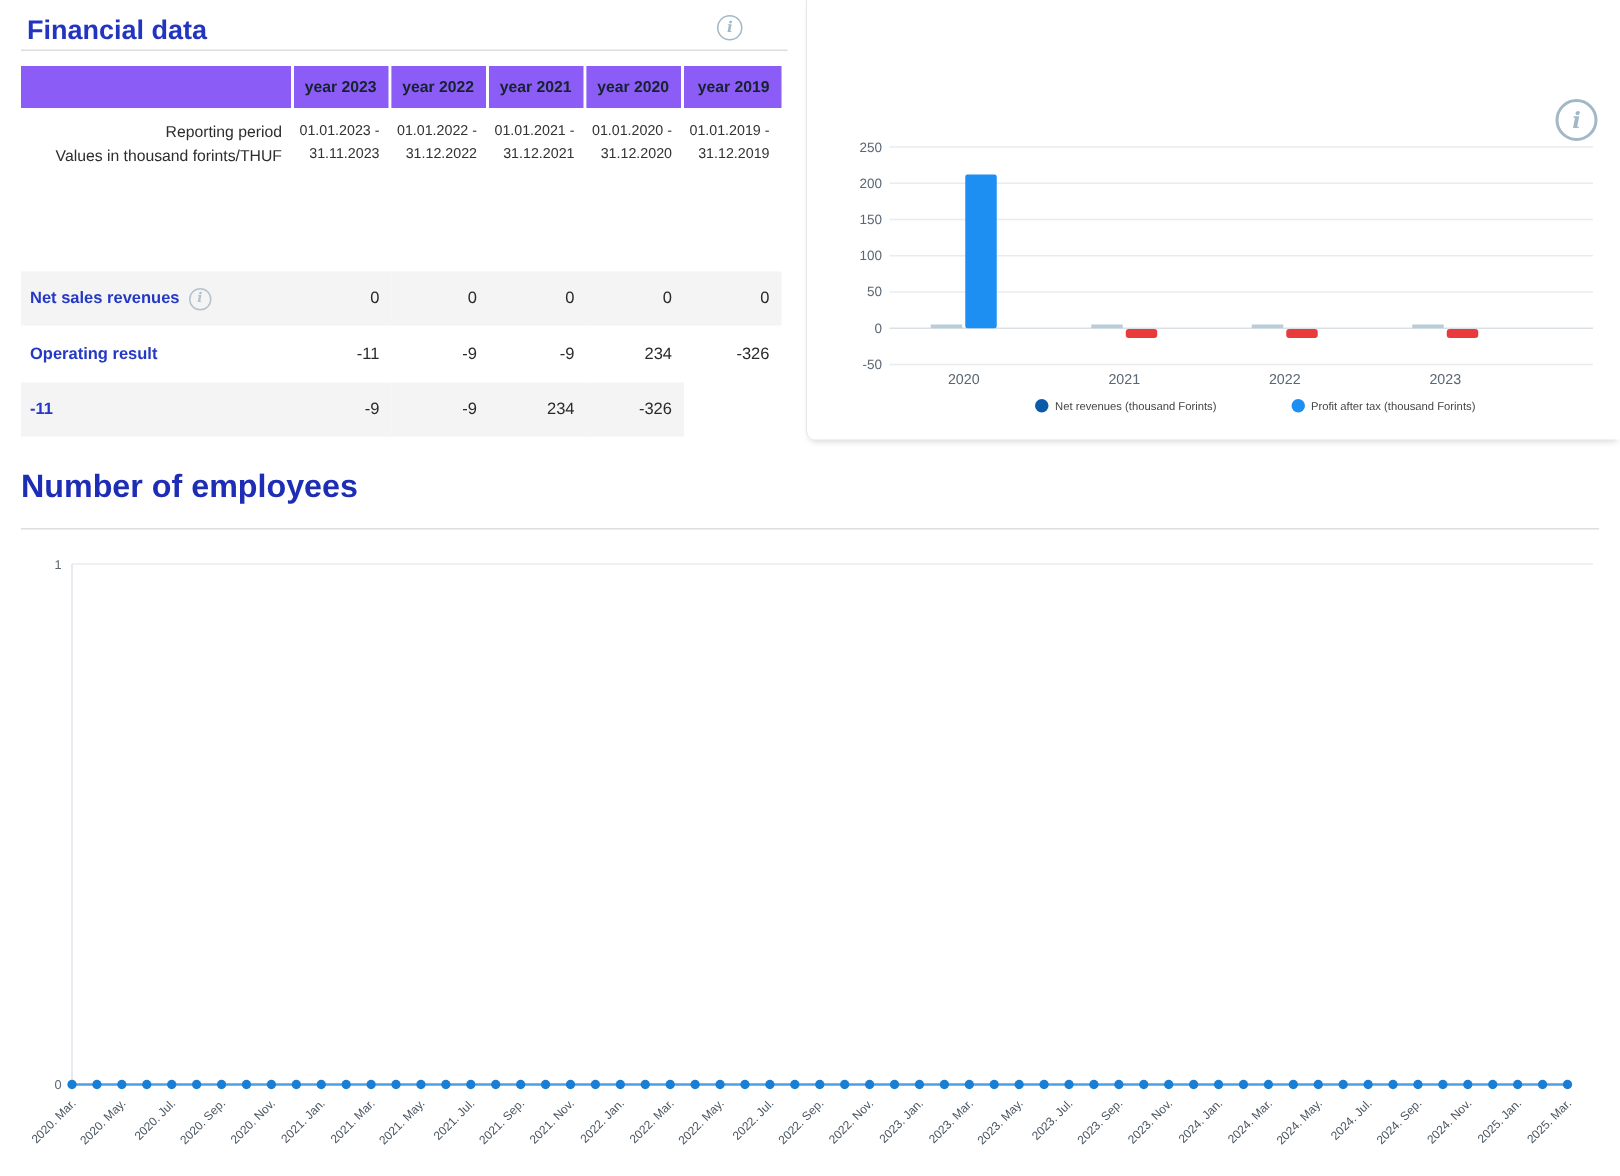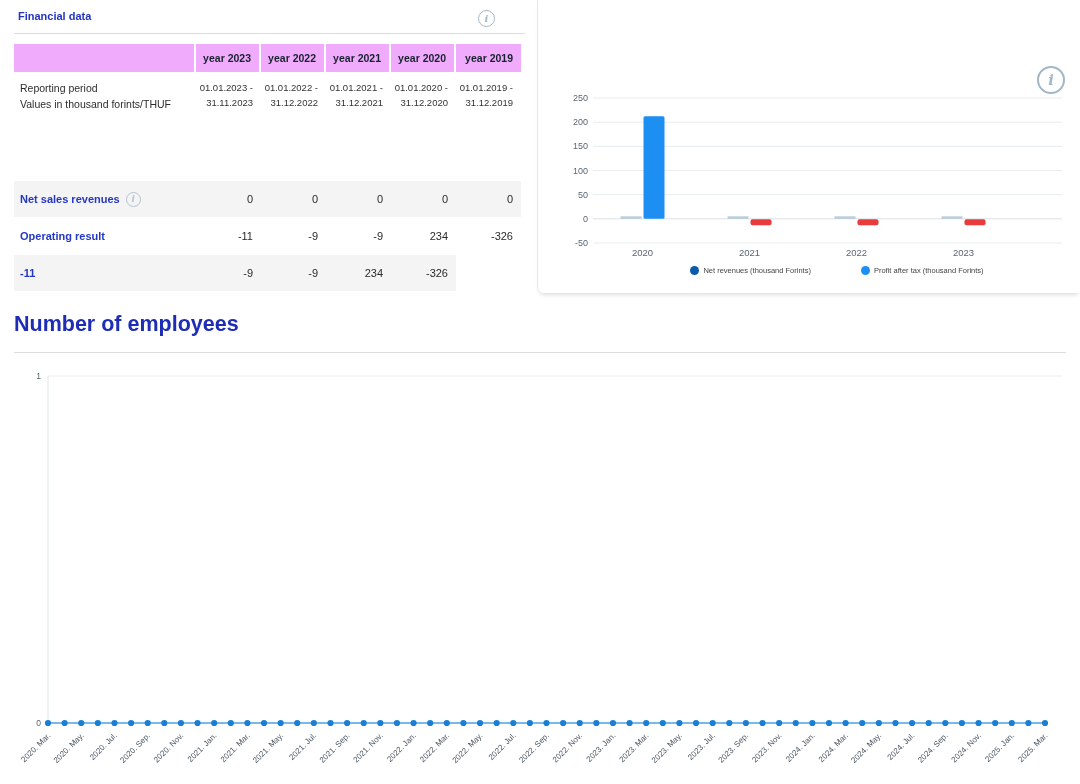--- a/index.html
+++ b/index.html
@@ -1,38 +1,38 @@
 <!DOCTYPE html>
 <html><head>
 <meta charset="utf-8">
 <style>
   html,body{margin:0;padding:0;background:#fff;}
   .page{position:relative;width:1080px;height:784px;background:#fff;
         font-family:"Liberation Sans",sans-serif;overflow:hidden;}
 
   
   .left-panel{position:absolute;left:0;top:0;width:537px;height:300px;}
-  .fin-title{position:absolute;left:18px;top:10px;font-size:11px;font-weight:700;color:#2234c0;}
+  .fin-title{position:absolute;left:18px;top:10px;font-size:18px;font-weight:700;color:#2234c0;}
   .info-badge{box-sizing:border-box;display:inline-flex;align-items:center;justify-content:center;
               border-radius:50%;color:#a3b8c6;border:1.5px solid #a3b8c6;
               font-family:"DejaVu Serif",serif;font-style:italic;font-weight:700;background:#fff;}
   .info-sm{position:absolute;left:478px;top:10px;width:17px;height:17px;font-size:10px;}
   .divider{position:absolute;height:1px;background:#dddddd;}
   .div-top{left:14px;top:33px;width:511px;}
   .fin-table{position:absolute;left:14px;top:44px;width:507px;font-size:11px;}
   .t-row{display:grid;grid-template-columns:182px 65px 65px 65px 65px 65px;}
-  .t-head .cell{background:#f0abfc;height:28px;display:flex;align-items:center;justify-content:flex-end;
+  .t-head .cell{background:#8b5cf6;height:28px;display:flex;align-items:center;justify-content:flex-end;
                 padding-right:8px;box-sizing:border-box;border-right:2px solid #fff;
                 font-weight:700;color:#16222e;font-size:10.5px;}
   .t-head .cell:first-child{justify-content:flex-start;}
   .t-head .cell:last-child{border-right:none;text-align:right;}
   .t-period .cell{height:48px;display:flex;flex-direction:column;justify-content:center;
                   align-items:flex-end;padding-right:8px;box-sizing:border-box;
                   font-size:9.5px;color:#333;line-height:1.55;}
-  .t-period .cell:first-child{align-items:flex-start;padding-left:6px;font-size:10.5px;color:#2d2d2d;}
+  .t-period .cell:first-child{align-items:flex-end;padding-left:6px;font-size:10.5px;color:#2d2d2d;}
   .t-spacer{height:61px;}
   .t-data .cell{height:36px;display:flex;align-items:center;justify-content:flex-end;
                 padding-right:8px;box-sizing:border-box;color:#2a2a2a;margin-bottom:1px;}
   .t-data .cell:first-child{justify-content:flex-start;padding-left:6px;gap:6px;
                 font-weight:700;color:#2438c4;}
   .t-data.alt .cell{background:#f4f4f4;}
   .row-info{box-sizing:border-box;width:15px;height:15px;border-radius:50%;border:1.3px solid #b4c3d1;
             color:#b4c3d1;display:inline-flex;align-items:center;justify-content:center;
             font-size:9px;font-family:"DejaVu Serif",serif;font-style:italic;font-weight:700;flex:none;}
 

